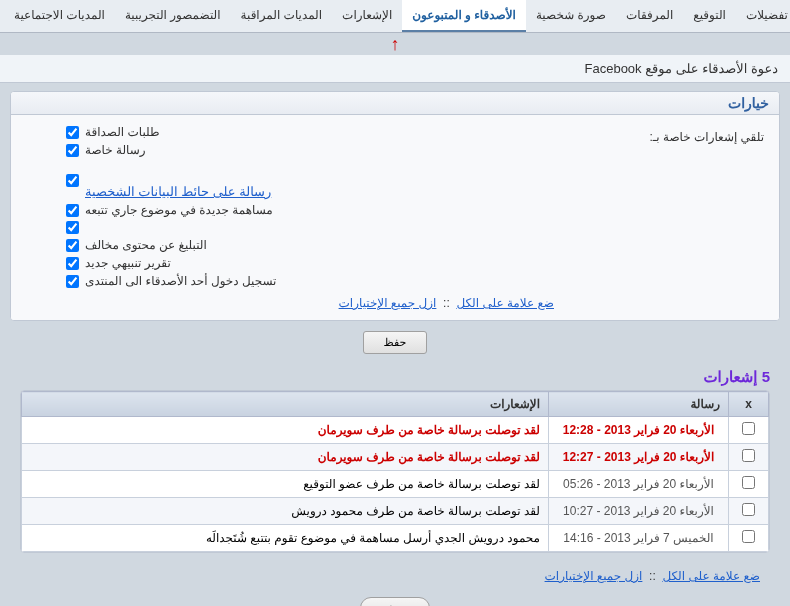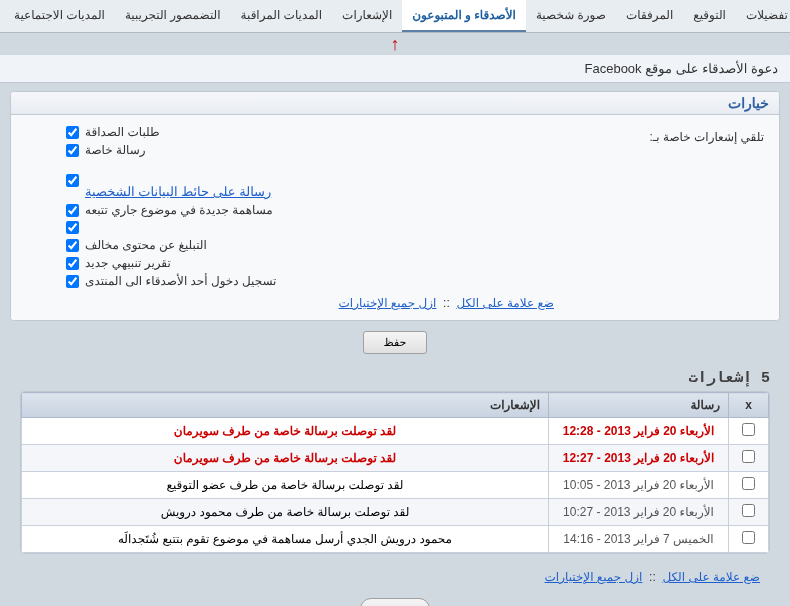--- a/index.html
+++ b/index.html
@@ -152,23 +152,22 @@
       border-radius: 3px;
       cursor: pointer;
       font-size: 11px;
       font-family: Arial, Tahoma, sans-serif;
     }
 
     
     .notif-section-title {
       font-size: 15px;
       font-weight: bold;
-      color: #404040;
+      color: #6d28d9;
       padding: 6px 10px 4px;
-      font-family: Liberation Mono, monospace;
     }
 
     
     .notif-table {
       width: 100%;
       border-collapse: collapse;
       font-size: 12px;
     }
 
     .notif-table th {
@@ -198,21 +197,21 @@
     }
 
     .notif-table td.col-date {
       text-align: center;
       white-space: nowrap;
       color: #555;
       width: 180px;
     }
 
     .notif-table td.col-msg {
-      text-align: center;
+      text-align: right;
     }
 
     .notif-table tr:nth-child(even) td {
       background: #f4f6fa;
     }
 
     .notif-table .bold-row td.col-msg {
       font-weight: bold;
       color: #cc0000;
     }
@@ -345,21 +344,21 @@
               <td class="col-date">الأربعاء 20 فراير 2013 - 12:28</td>
               <td class="col-msg">لقد توصلت برسالة خاصة من طرف سويرمان</td>
             </tr>
             <tr class="bold-row">
               <td class="col-x"><input type="checkbox" style=""></td>
               <td class="col-date">الأربعاء 20 فراير 2013 - 12:27</td>
               <td class="col-msg">لقد توصلت برسالة خاصة من طرف سويرمان</td>
             </tr>
             <tr>
               <td class="col-x"><input type="checkbox" style=""></td>
-              <td class="col-date">الأربعاء 20 فراير 2013 - 10:05</td>
+              <td class="col-date">الأربعاء 20 فراير 2013 - 05:26</td>
               <td class="col-msg">لقد توصلت برسالة خاصة من طرف عضو التوقيع</td>
             </tr>
             <tr>
               <td class="col-x"><input type="checkbox" style=""></td>
               <td class="col-date">الأربعاء 20 فراير 2013 - 10:27</td>
               <td class="col-msg">لقد توصلت برسالة خاصة من طرف محمود درويش</td>
             </tr>
             <tr>
               <td class="col-x"><input type="checkbox" style=""></td>
               <td class="col-date">الخميس 7 فراير 2013 - 14:16</td>

